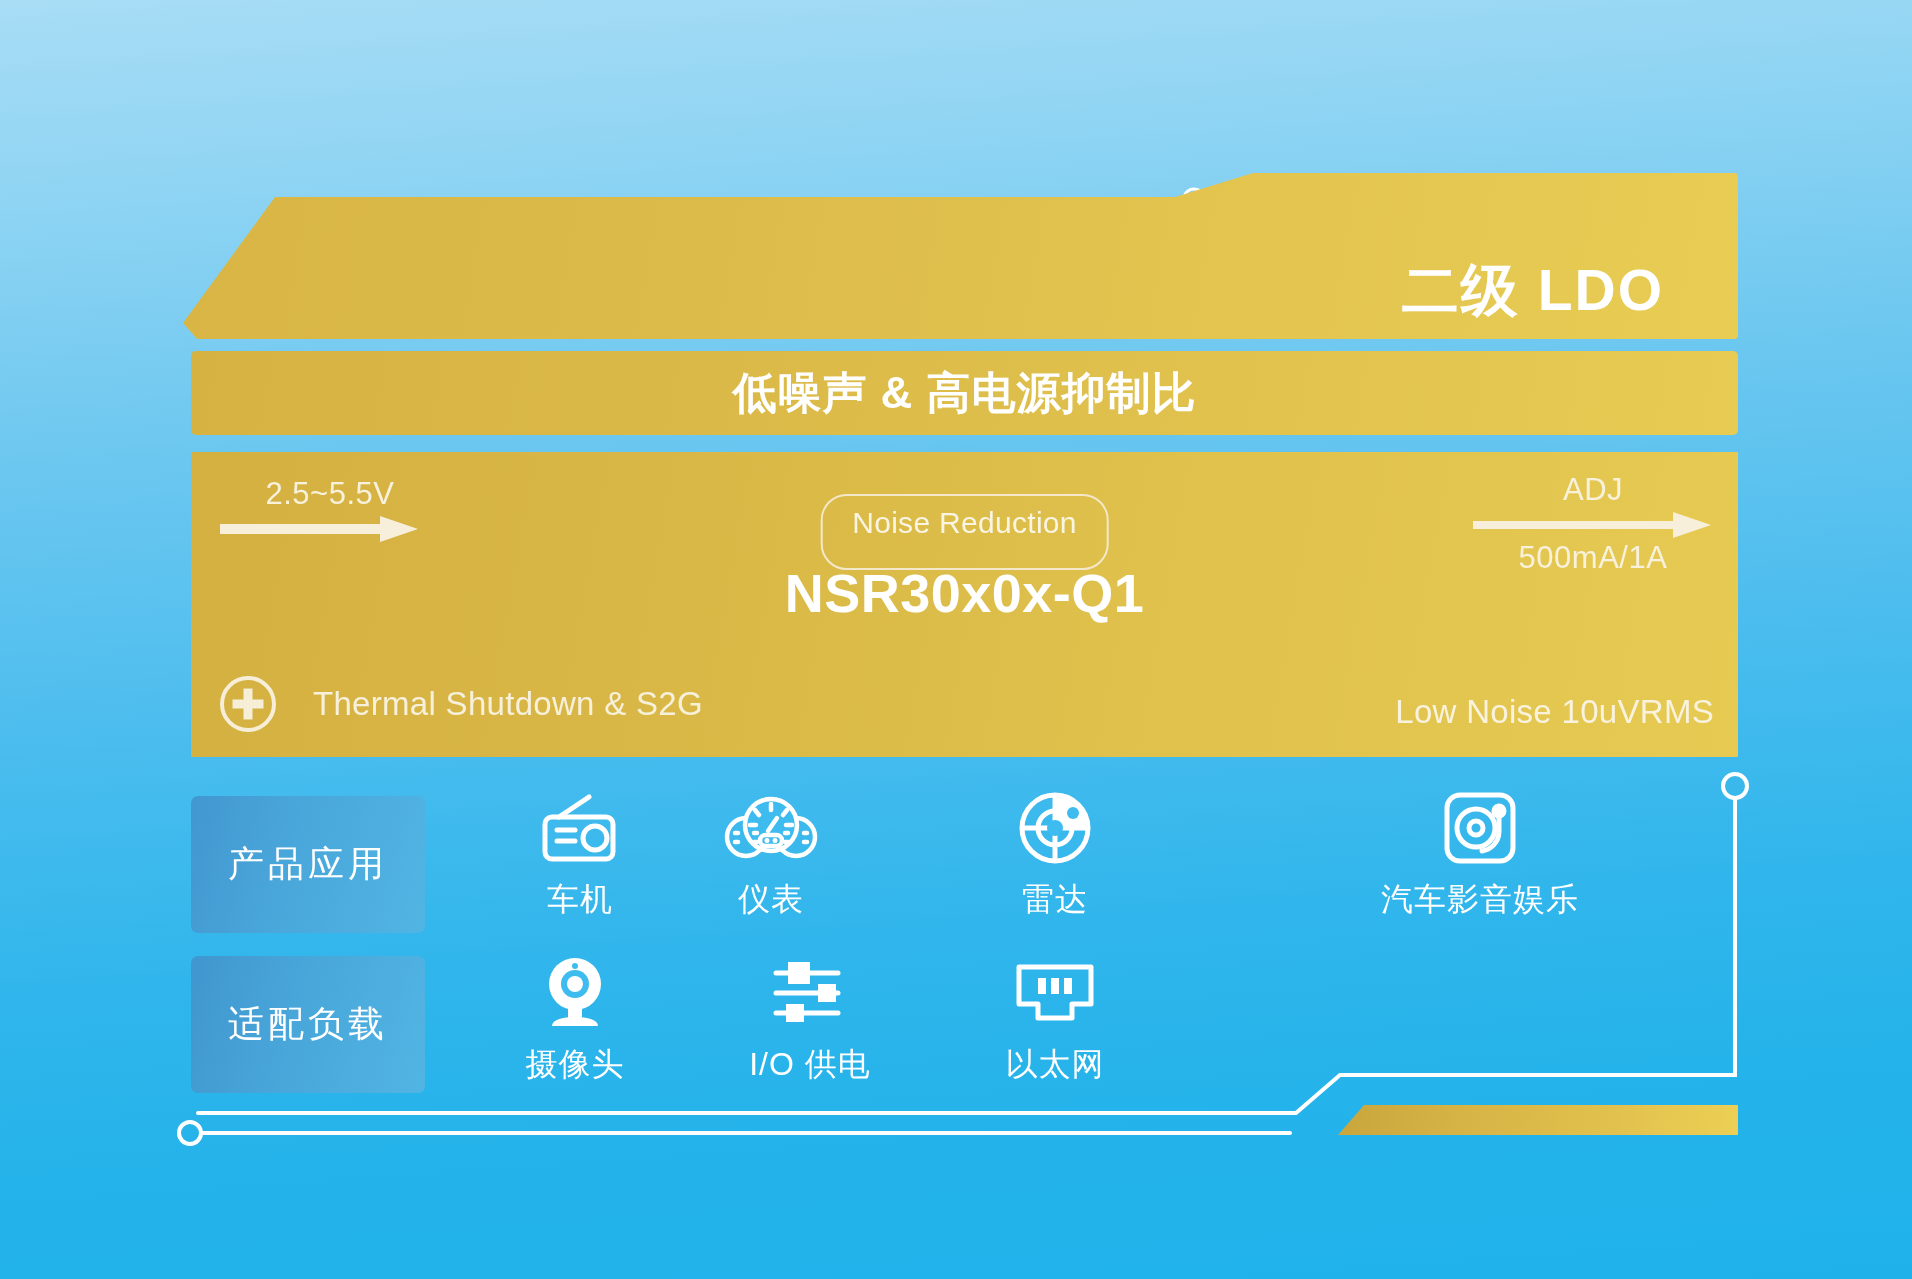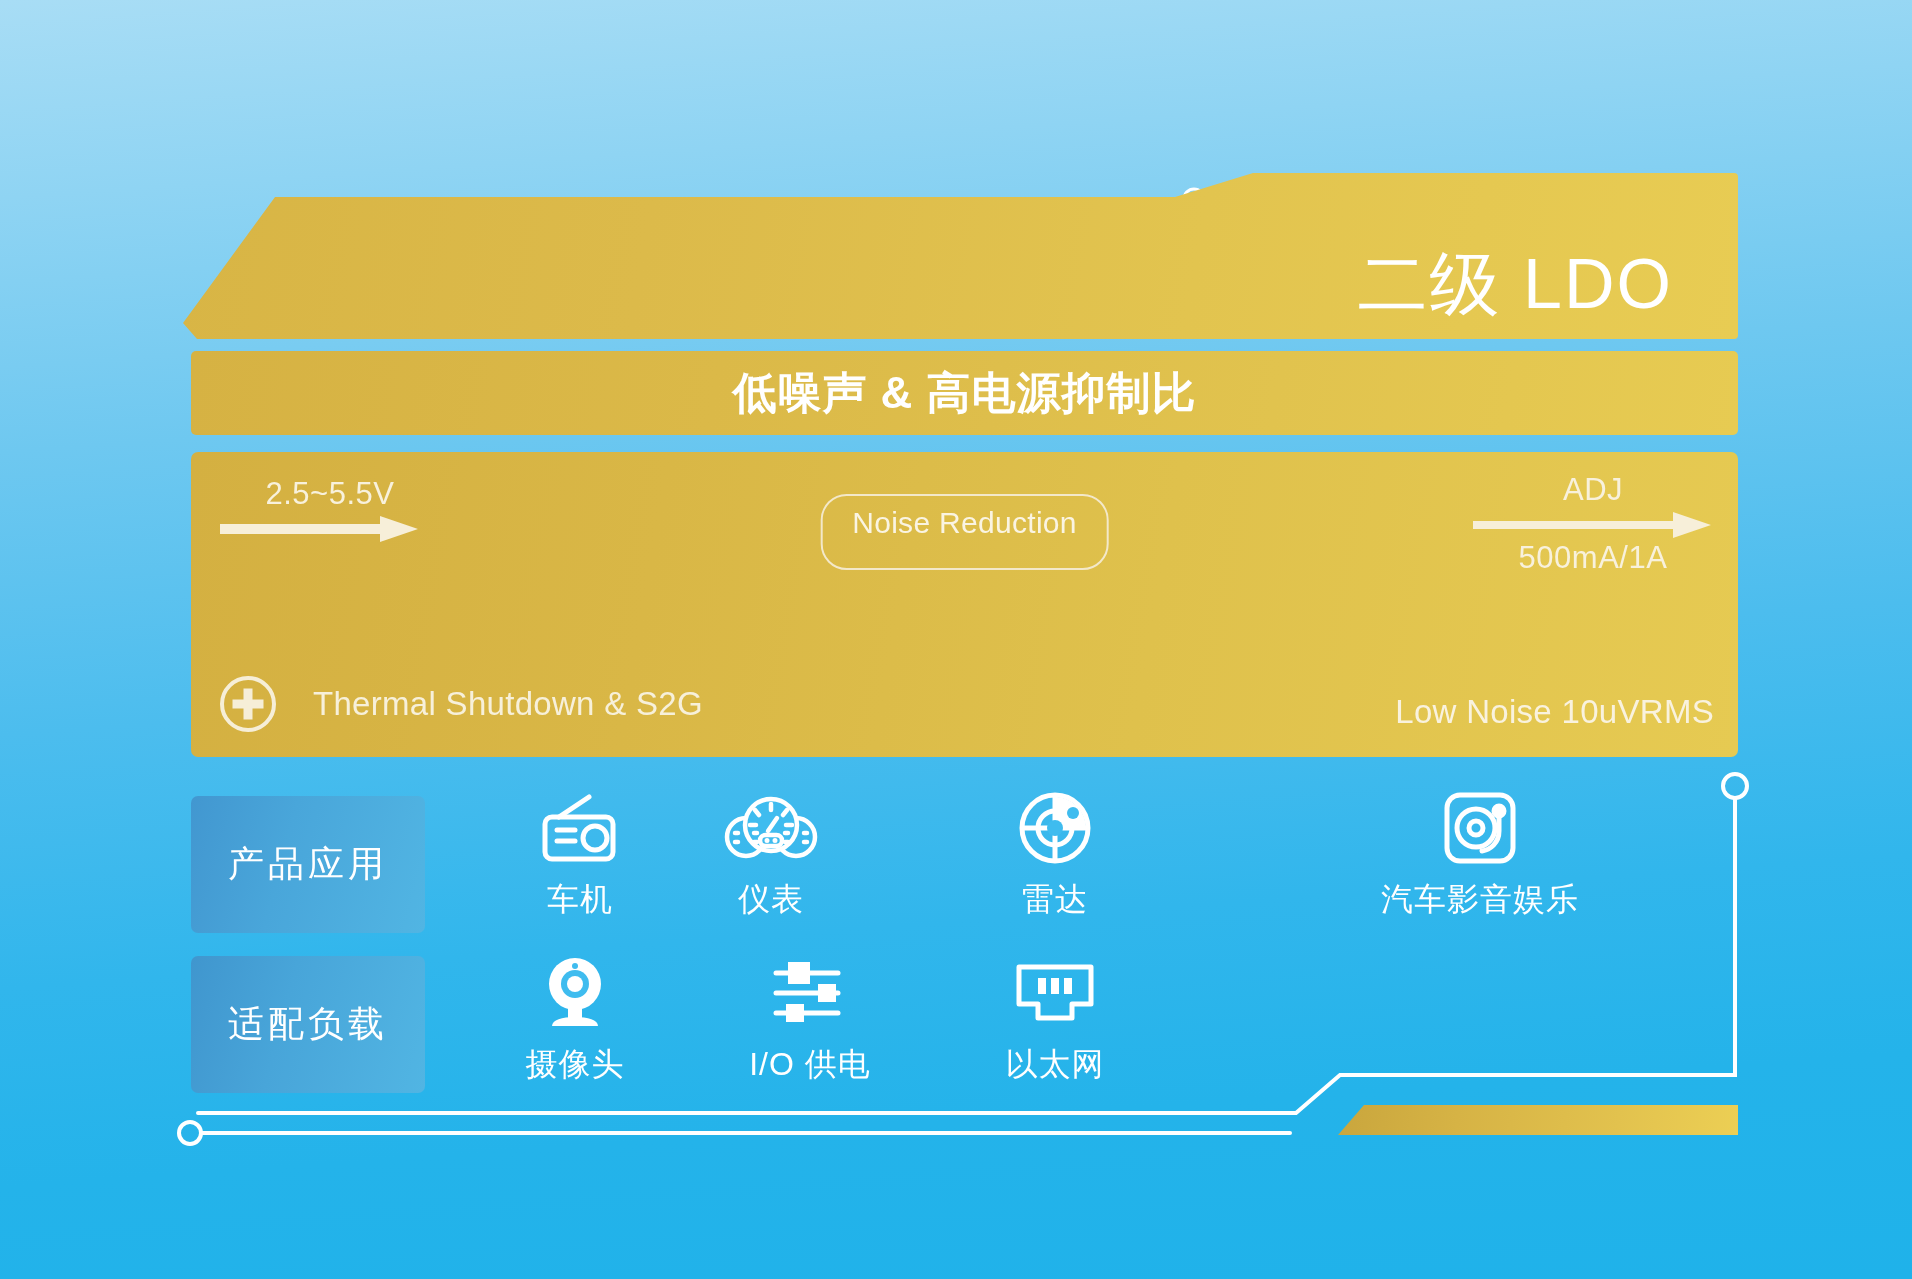--- a/index.html
+++ b/index.html
@@ -39,24 +39,24 @@
         1555px 166px,
         14px 166px,
         0 150px,
         92px 24px,
         992px 24px);
     border-radius: 4px;
   }
 
   .banner-title {
     position: absolute;
-    right: 65px; bottom: 20px;
-    color: #ffffff;
-    font-size: 70px;
-    font-weight: normal;
+    right: 74px; bottom: 20px;
+    color: #ffffff;
+    font-size: 57px;
+    font-weight: bold;
     letter-spacing: 2px;
     line-height: 1;
     white-space: nowrap;
   }
 
   
   .gold-subbar {
     position: absolute;
     left: 191px; top: 351px;
     width: 1547px; height: 84px;
@@ -71,21 +71,21 @@
     letter-spacing: 1px;
     white-space: nowrap;
   }
 
   
   .gold-main {
     position: absolute;
     left: 191px; top: 452px;
     width: 1547px; height: 305px;
     background: linear-gradient(100deg, #d4b041 0%, #d9b746 30%, #dfc14c 62%, #e6ca52 100%);
-    border-radius: 7px;
+    border-radius: 1px;
   }
 
   
   .arrow-group-left {
     position: absolute;
     left: 29px; top: 24px;
     width: 220px;
   }
   .arrow-label {
     color: #f8f1dc;
@@ -256,20 +256,21 @@
       <div class="arrow-shaft">
         <svg width="240" height="30" viewBox="0 0 240 30">
           <path d="M0,11 L200,11 L200,2 L238,15 L200,28 L200,19 L0,19 Z" fill="#f7efd9"></path>
         </svg>
       </div>
       <div class="arrow-label center">500mA/1A</div>
     </div>
 
     <div class="pill">Noise Reduction</div>
 
+    <div class="part-number">NSR30x0x-Q1</div>
 
     <div class="feature-left">
       <svg width="58" height="58" viewBox="0 0 58 58">
         <circle cx="29" cy="29" r="26" fill="none" stroke="#f6eed7" stroke-width="4"></circle>
         <path d="M24.5,13.5 L33.5,13.5 L33.5,24.5 L44.5,24.5 L44.5,33.5 L33.5,33.5 L33.5,44.5 L24.5,44.5 L24.5,33.5 L13.5,33.5 L13.5,24.5 L24.5,24.5 Z" fill="#f6eed7"></path>
       </svg>
       <div class="feature-left-label">Thermal  Shutdown &amp; S2G</div>
     </div>
 
     <div class="feature-right">Low Noise 10uVRMS</div>

